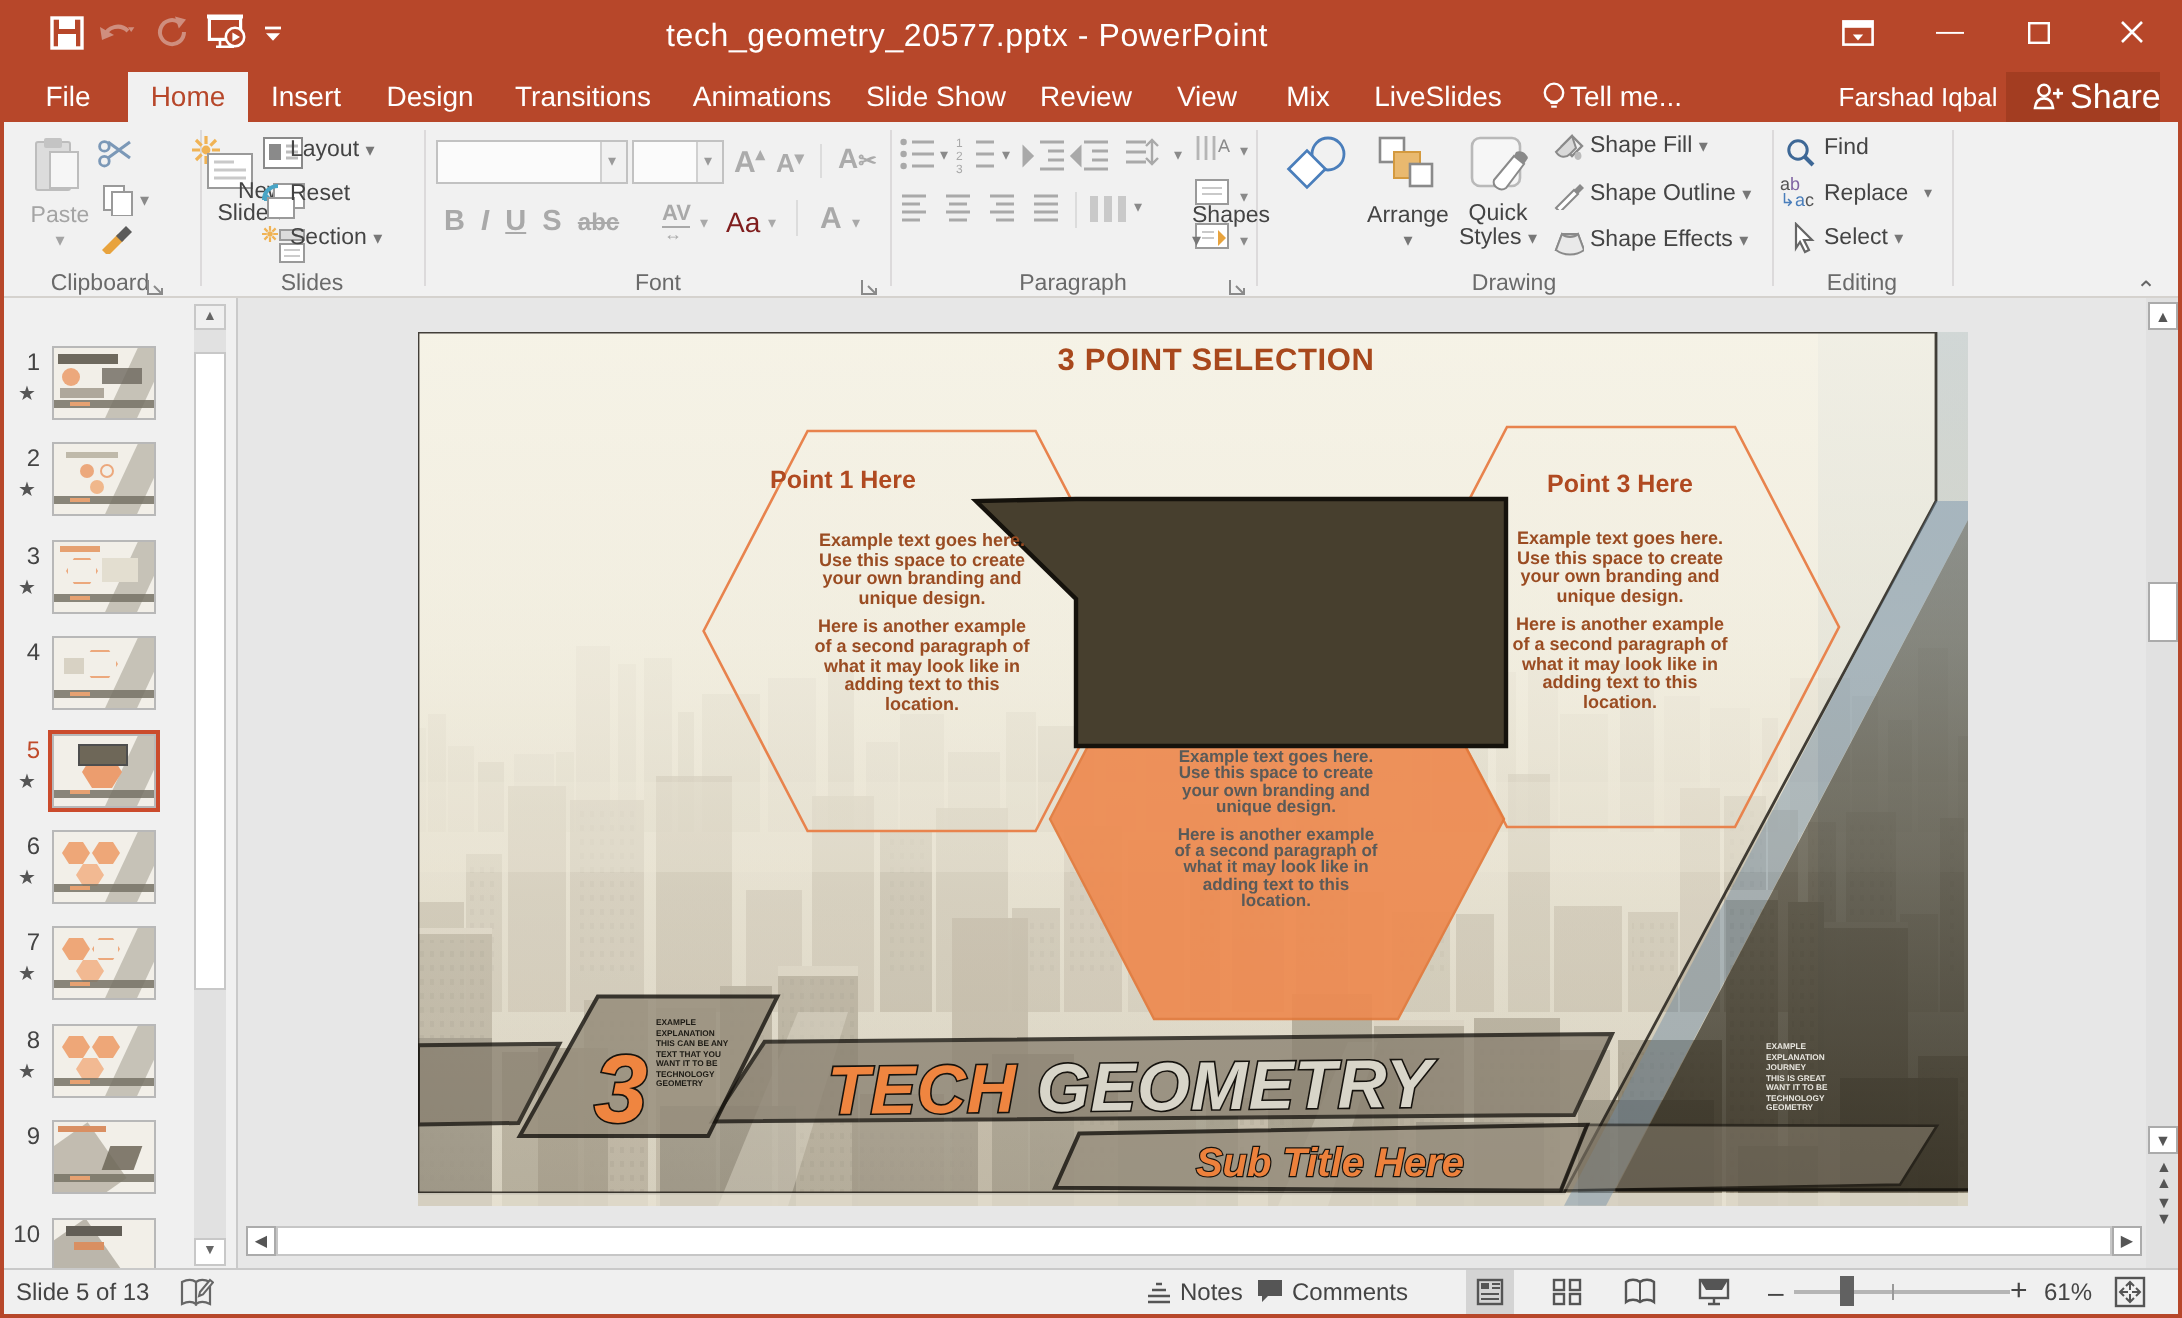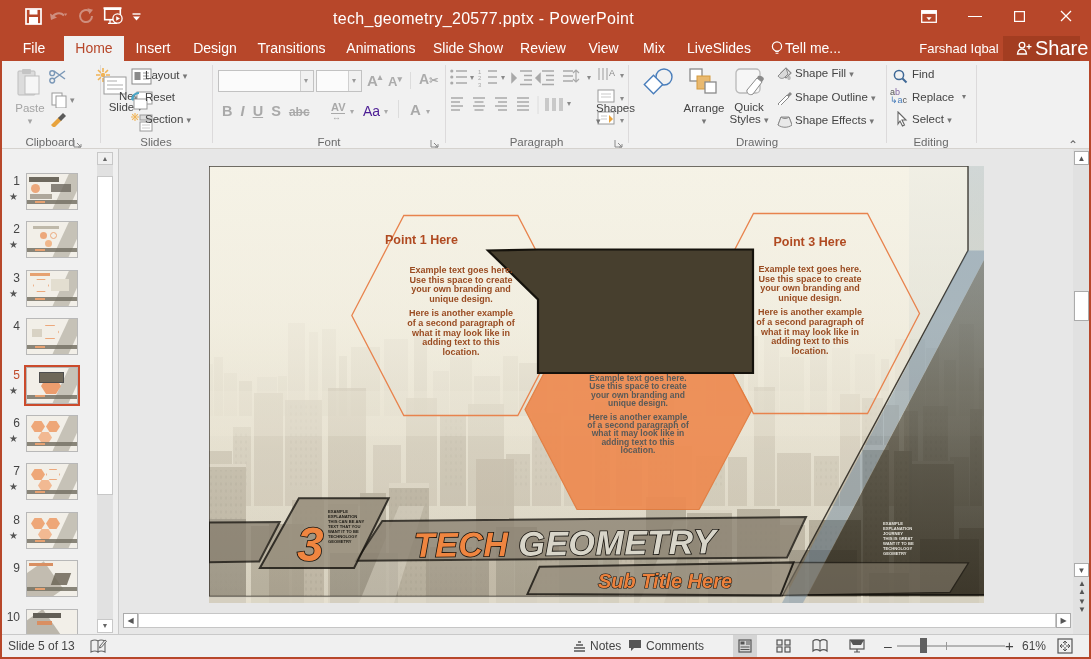--- a/index.html
+++ b/index.html
@@ -6,21 +6,21 @@
 body{font-family:"Liberation Sans",sans-serif;-webkit-font-smoothing:antialiased}
 #win{position:relative;width:1091px;height:659px;overflow:hidden}
 .abs{position:absolute}
 
 #titlebar{position:absolute;left:0;top:0;width:1091px;height:36px;background:#b7472a}
 #menubar{position:absolute;left:0;top:36px;width:1091px;height:25px;background:#b7472a}
 .tab{position:absolute;top:0;height:25px;line-height:25px;color:#fff;font-size:14px;text-align:center}
 #hometab{background:#f1f1f1;color:#b7472a}
 #title-text{position:absolute;top:9.5px;left:333px;width:330px;color:#fff;font-size:16px;white-space:nowrap;letter-spacing:0.3px}
 .winctl{position:absolute;top:0;height:36px;color:#fff}
-#sharebtn{position:absolute;top:0;left:1003px;width:77px;height:25px;background:#a33d21;color:#fff;font-size:20px;line-height:25px}
+#sharebtn{position:absolute;top:0;left:1003px;width:77px;height:25px;background:#a33d21;color:#fff;font-size:17px;line-height:25px}
 
 #ribbon{position:absolute;left:0;top:61px;width:1091px;height:88px;background:#f1f1f1;border-bottom:1px solid #d5d2ce}
 .rgroup-label{position:absolute;top:75px;height:13px;font-size:11.5px;color:#6a6a6a;text-align:center;width:100%}
 .rsep{position:absolute;top:4px;height:78px;width:1px;background:#dcdadb}
 .ricon-txt{font-size:11.5px;color:#444}
 .combo{position:absolute;background:#fbfbfb;border:1px solid #c2c2c2;height:22px}
 .combo .dd{position:absolute;right:0;top:0;width:13px;height:100%;background:#f1f1f1;border-left:1px solid #d0d0d0}
 
 #panel{position:absolute;left:0;top:149px;width:118px;height:485px;background:#f0f0f0}
 #panel-divider{position:absolute;left:118px;top:149px;width:1px;height:485px;background:#cacaca}
@@ -192,21 +192,21 @@
         </div>
       </div>
     <div class="abs" style="left:367px;top:11px;font-size:15px;color:#ababab;font-weight:bold">A<span style="font-size:9px;vertical-align:6px">▴</span></div>
     <div class="abs" style="left:388px;top:13px;font-size:13px;color:#ababab;font-weight:bold">A<span style="font-size:9px;vertical-align:4px">▾</span></div>
     <div class="abs" style="left:410px;top:11px;width:1px;height:17px;background:#dcdcdc"></div>
     <div class="abs" style="left:419px;top:10px;font-size:14px;color:#ababab;font-weight:bold">A<span style="font-size:11px">✂</span></div>
     <div class="abs" style="left:222px;top:42px;font-size:14.5px;color:#a9a9a9;font-weight:bold;width:180px">B&nbsp;&nbsp;<i>I</i>&nbsp;&nbsp;<u>U</u>&nbsp;&nbsp;S&nbsp;&nbsp;<s style="font-size:12px">abc</s></div>
     <div class="abs" style="left:331px;top:40px;font-size:11px;color:#a9a9a9;font-weight:bold;border-bottom:1px solid #a9a9a9">AV</div>
     <div class="abs" style="left:332px;top:51px;font-size:9px;color:#a9a9a9">↔</div>
     <div class="abs" style="left:350px;top:46px;font-size:8px;color:#a9a9a9">▾</div>
-    <div class="abs" style="left:363px;top:42px;font-size:14px;color:#4c1d95">Aa</div>
+    <div class="abs" style="left:363px;top:42px;font-size:14px;color:#7f1d1d">Aa</div>
     <div class="abs" style="left:384px;top:46px;font-size:8px;color:#a9a9a9">▾</div>
     <div class="abs" style="left:398px;top:39px;width:1px;height:18px;background:#dcdcdc"></div>
     <div class="abs" style="left:410px;top:40px;font-size:15px;color:#a9a9a9;font-weight:bold">A</div>
     <div class="abs" style="left:426px;top:46px;font-size:8px;color:#a9a9a9">▾</div>
     <svg class="abs" style="left:430px;top:78px" width="9" height="9" viewBox="0 0 9 9">
         <path d="M1 1v7h7M8 8L4 4M8 5v3h-3" stroke="#8a8a8a" fill="none"></path>
       </svg>
 
     <svg class="abs" style="left:450px;top:7px" width="130" height="20" viewBox="0 0 130 20">
         <g stroke="#a9a9a9" stroke-width="1.5">
@@ -663,20 +663,21 @@
 <polygon points="330.6,400.7 584.6,396.4 571.4,429.3 318.5,427.9" fill="#9a9180" opacity="0.82" stroke="#16130e" stroke-width="2"></polygon>
 
 <path d="M329,83.5 L544,83.5 L544,207 L329,207 L329,133.5 L279,84.5 Z" fill="#473f2e" stroke="#15120c" stroke-width="2.2"></path>
 
 <g font-family="Liberation Sans, sans-serif" font-style="italic" font-weight="bold">
  <text x="205" y="391" font-size="34" fill="#ef8540" stroke="#16130e" stroke-width="1.6" paint-order="stroke" letter-spacing="0.5" transform="rotate(-0.7 205,391)">TECH <tspan fill="#d8d5c9">GEOMETRY</tspan></text>
  <text x="456" y="422" font-size="20" fill="#ed813c" stroke="#16130e" stroke-width="1.2" paint-order="stroke" text-anchor="middle">Sub Title Here</text>
  <text x="88" y="395" font-size="48" fill="#ef8540" stroke="#16130e" stroke-width="1.6" paint-order="stroke">3</text>
 </g>
 </svg>
+    <div class="abs" style="left:249px;top:6px;width:300px;text-align:center;font-size:15.5px;font-weight:bold;color:#a8481c;letter-spacing:0.3px">3 POINT SELECTION</div>
     <div class="abs" style="left:176px;top:67px;width:160px;text-align:left;font-size:12.5px;font-weight:bold;color:#b04a21">Point 1 Here</div>
     <div class="abs hexbody" style="left:195px;top:100px;width:114px;color:#9a4c22">
         <p>Example text goes here. Use this space to create your own branding and unique design.</p>
         <p>Here is another example of a second paragraph of what it may look like in adding text to this location.</p>
       </div>
     <div class="abs" style="left:521px;top:69px;width:160px;text-align:center;font-size:12.5px;font-weight:bold;color:#b04a21">Point 3 Here</div>
     <div class="abs hexbody" style="left:544px;top:99px;width:114px;color:#9a4c22">
         <p>Example text goes here. Use this space to create your own branding and unique design.</p>
         <p>Here is another example of a second paragraph of what it may look like in adding text to this location.</p>
       </div>

